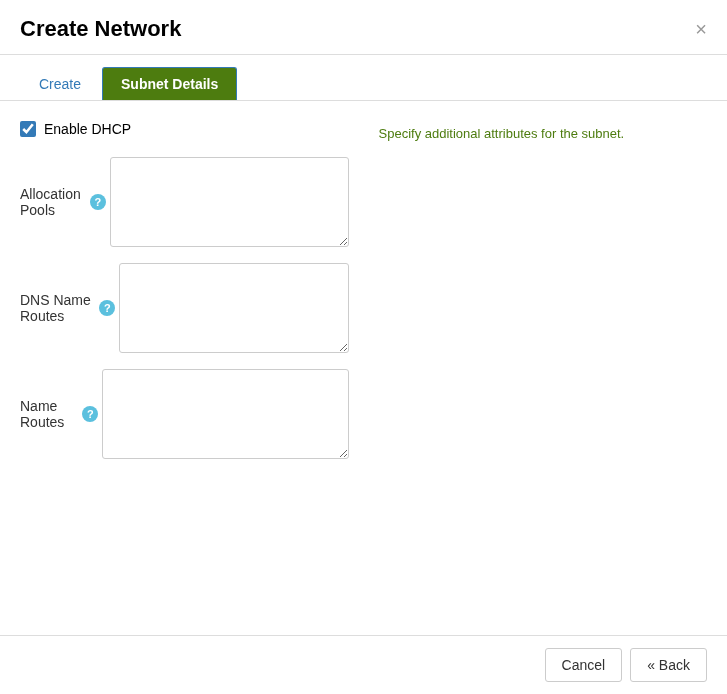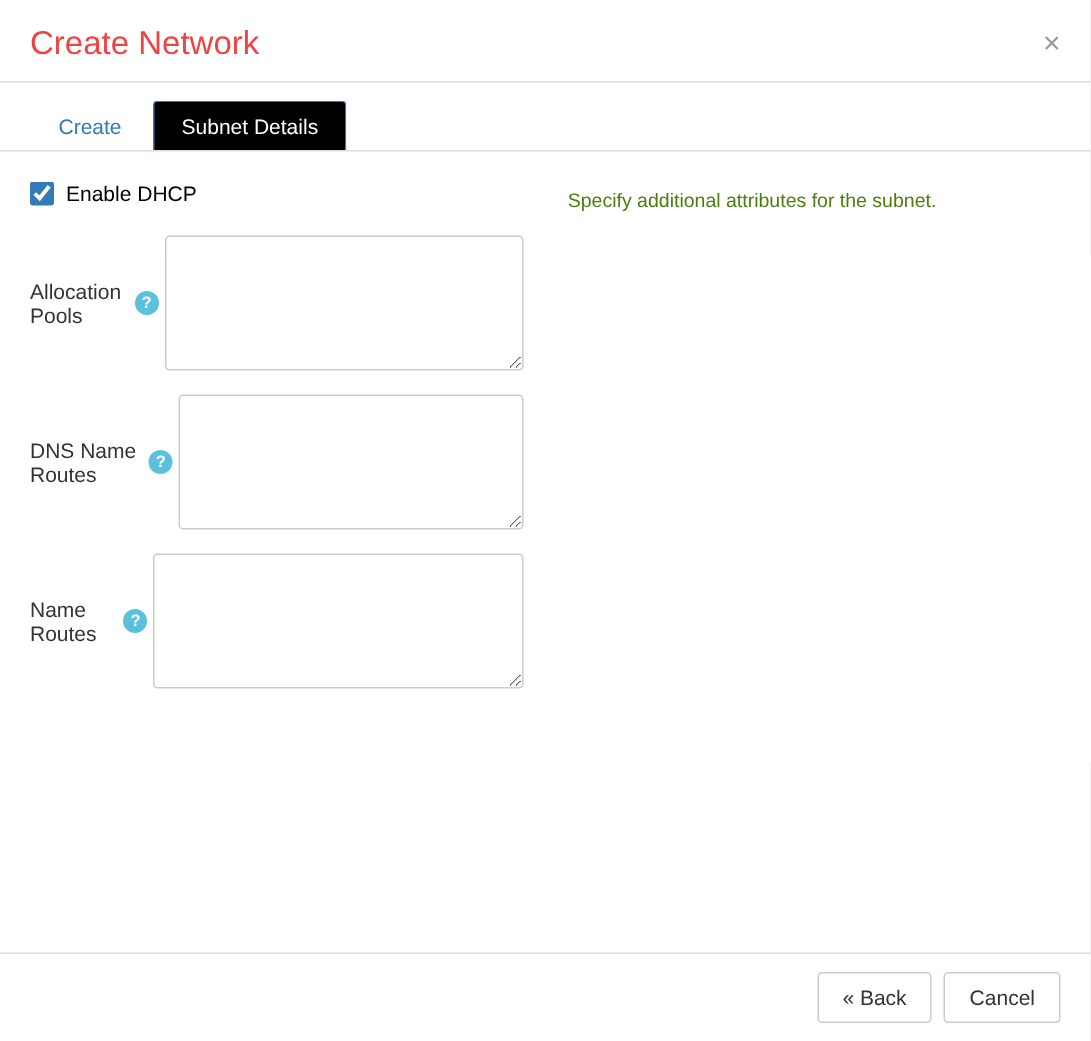--- a/index.html
+++ b/index.html
@@ -30,22 +30,22 @@
     .modal-header {
       display: flex;
       justify-content: space-between;
       align-items: center;
       padding: 16px 20px 12px 20px;
       border-bottom: 1px solid #ddd;
     }
 
     .modal-title {
       font-size: 22px;
-      font-weight: normal;
-      color: #ef4444;
+      font-weight: bold;
+      color: #000000;
     }
 
     .close-btn {
       background: none;
       border: none;
       cursor: pointer;
       font-size: 20px;
       color: #999;
       line-height: 1;
     }
@@ -62,24 +62,25 @@
       cursor: pointer;
       font-size: 14px;
       color: #337ab7;
       background: #fff;
       border: 1px solid transparent;
       border-bottom: none;
       text-decoration: none;
     }
 
     .tab.active {
-      background: #000000;
+      background: #4d7c0f;
       color: #fff;
       border-color: #337ab7;
       border-radius: 3px 3px 0 0;
+      font-weight: bold;
     }
 
     .modal-body {
       flex: 1;
       padding: 20px 20px 20px 20px;
       display: flex;
       gap: 30px;
       overflow-y: auto;
     }
 
@@ -245,17 +246,17 @@
 
     </div>
 
     <div class="right-panel">
       <p>Specify additional attributes for the subnet.</p>
     </div>
 
   </div>
 
   <div class="modal-footer">
+    <button class="btn btn-default">Cancel</button>
     <button class="btn btn-back">« Back</button>
-    <button class="btn btn-default">Cancel</button>
   </div>
 
 </div>
 
 </body></html>

